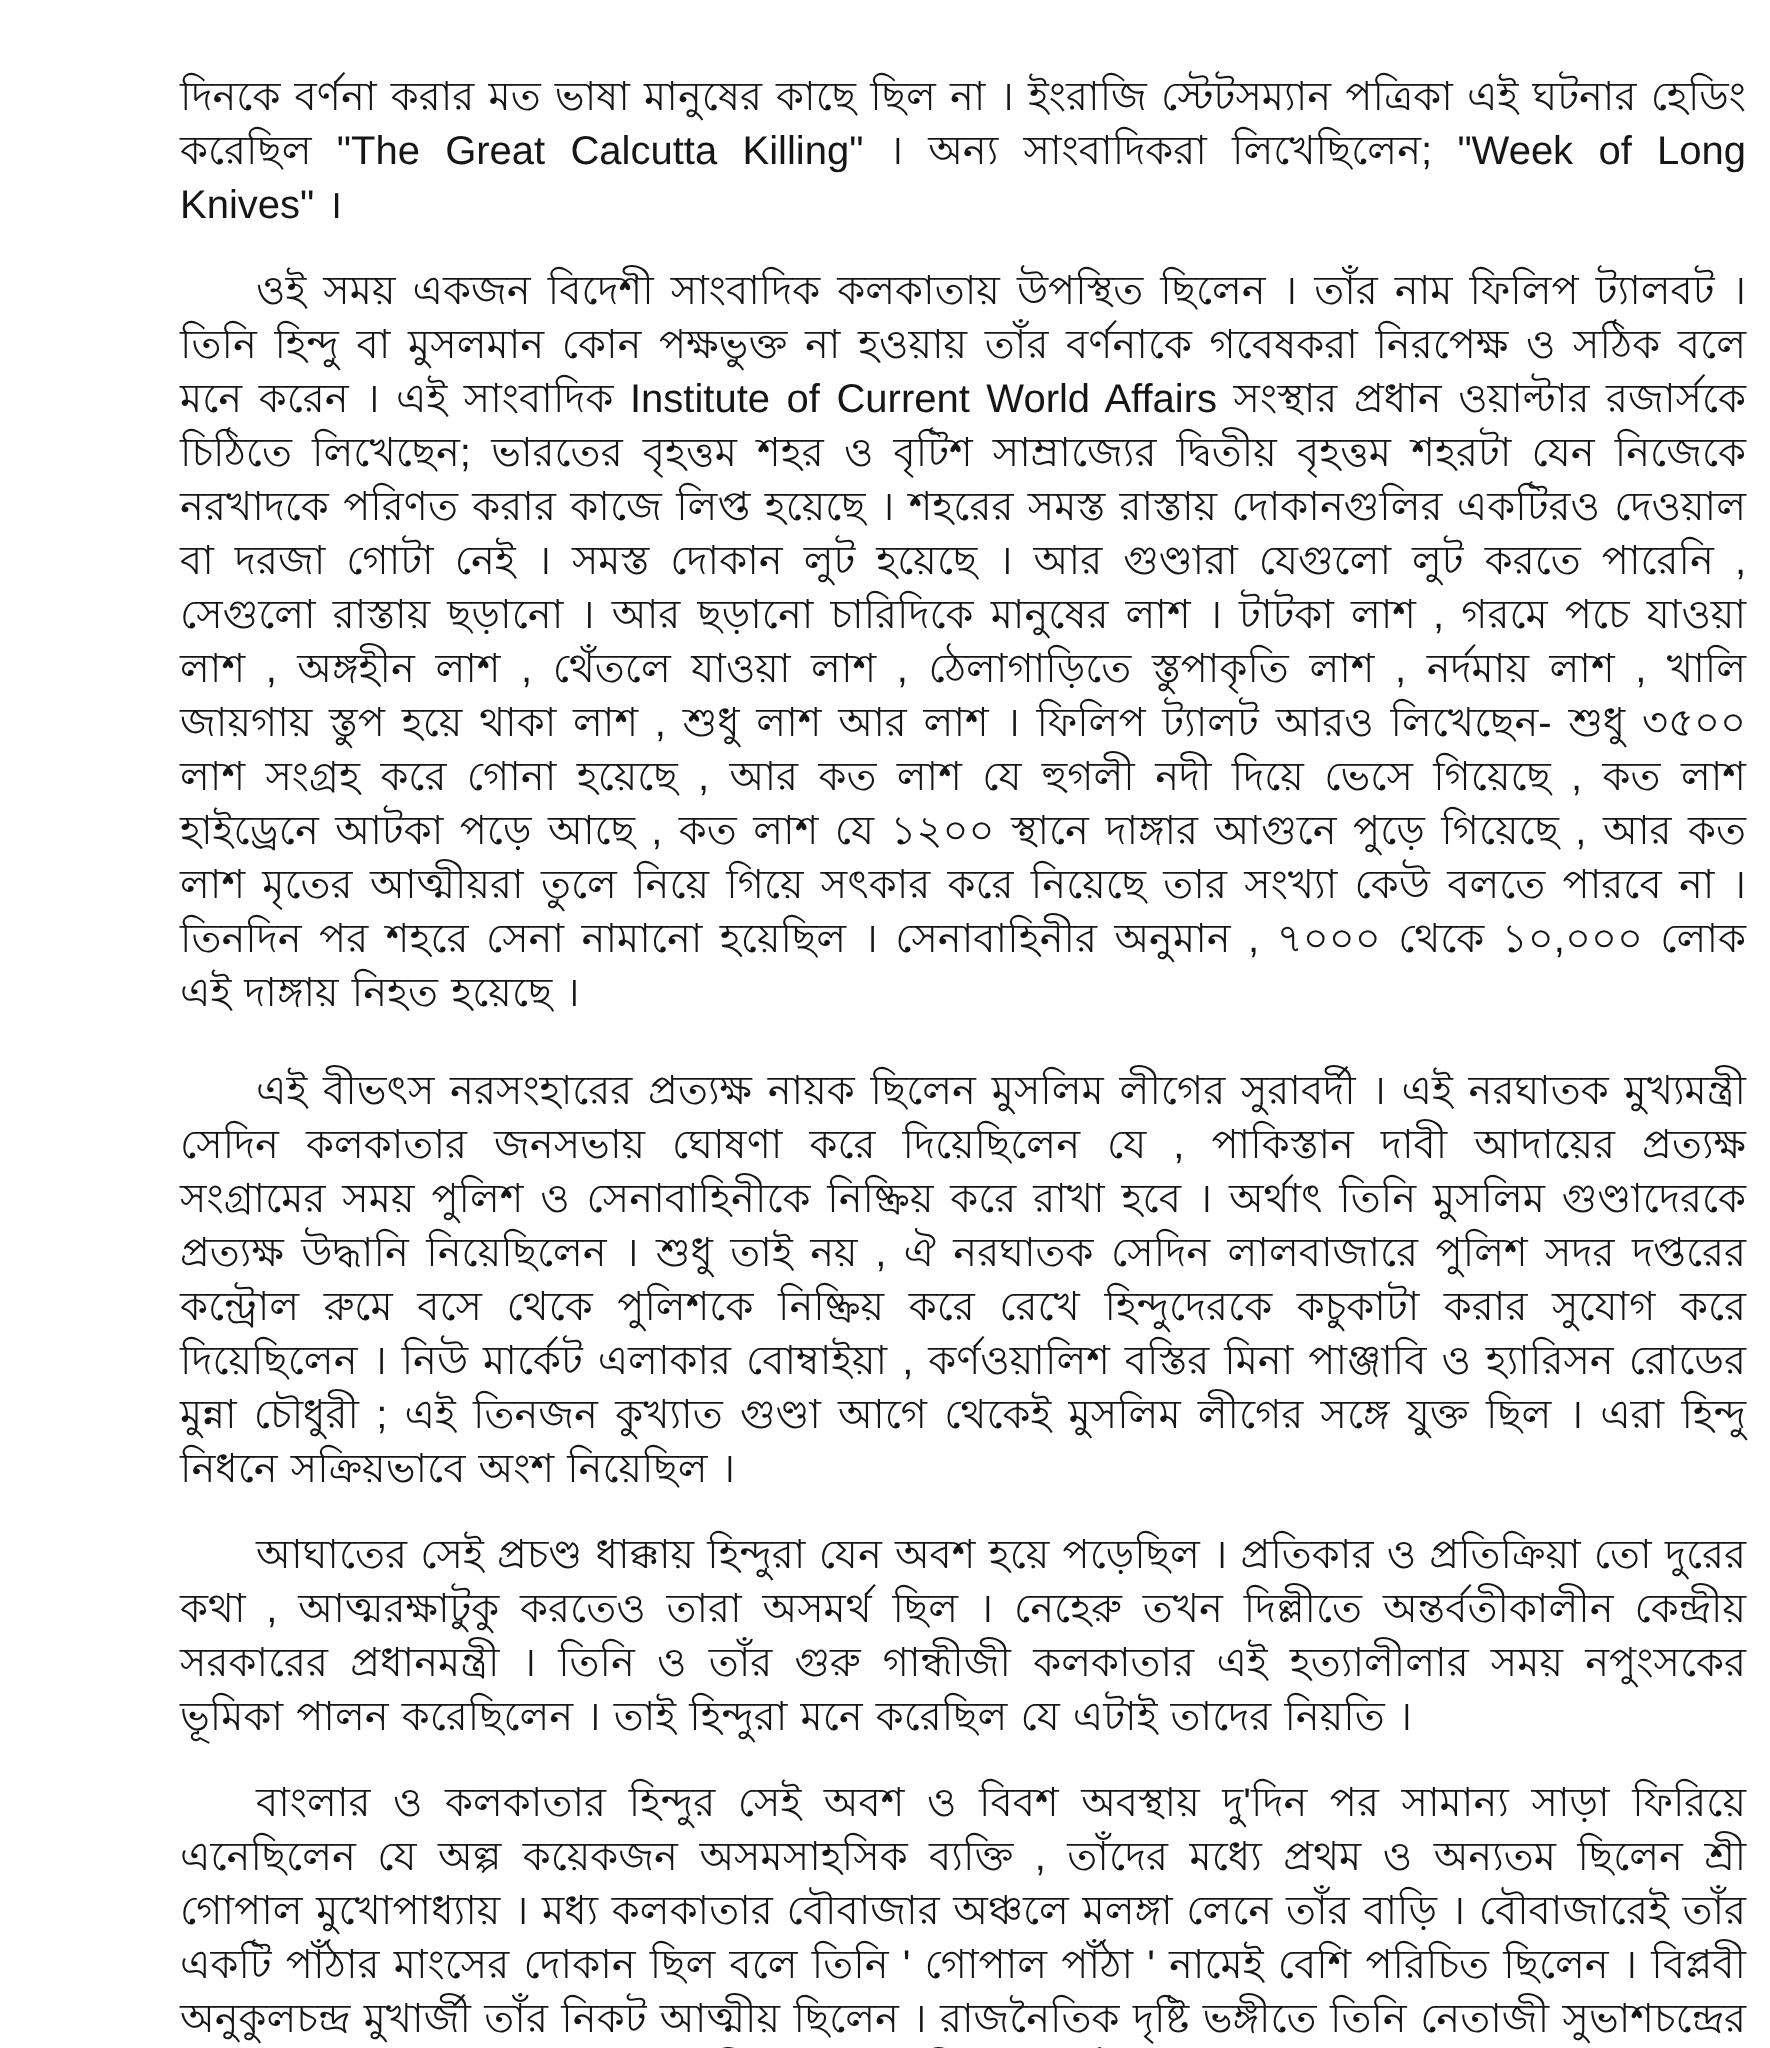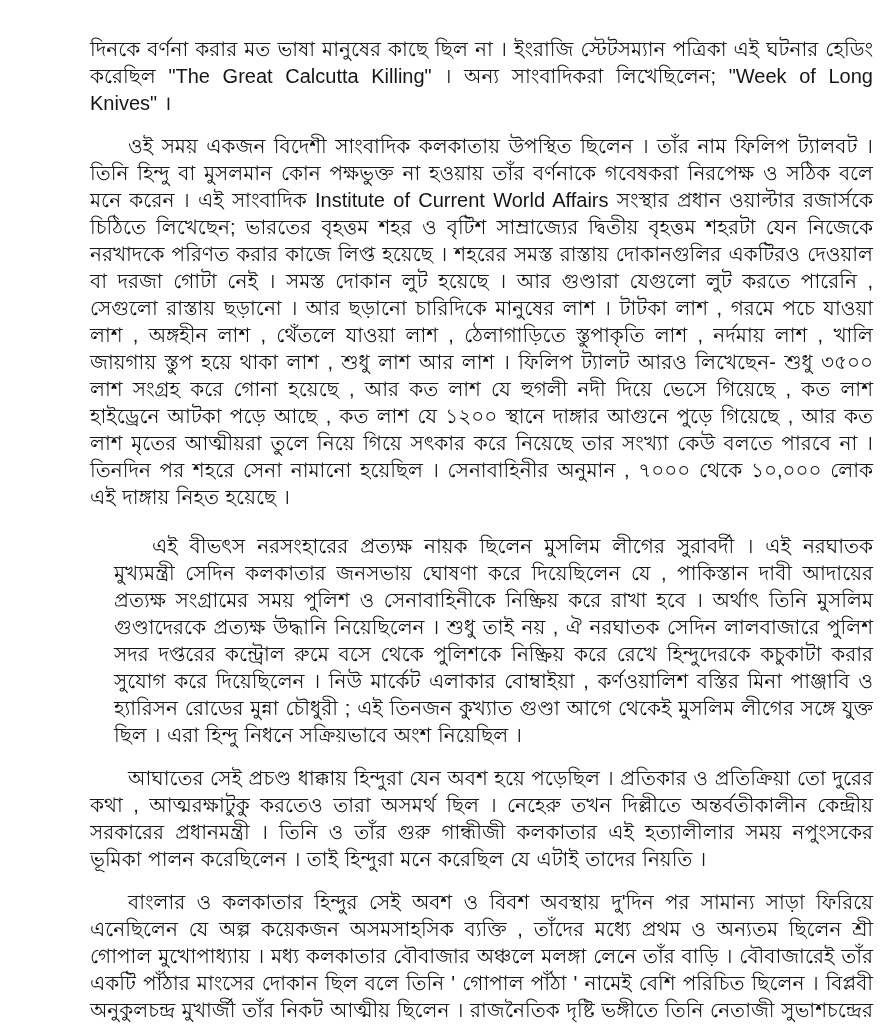--- a/index.html
+++ b/index.html
@@ -23,21 +23,20 @@
     font-size: 20px;
     line-height: 27px;
     text-align: justify;
     word-spacing: 1px;
   }
   .doc-paragraph.indented {
     text-indent: 38px;
   }
   .doc-paragraph.gap-lg {
     margin-top: 22px;
-    margin-left: 24px;
   }
 </style>
 </head>
 <body>
 
 <div class="page">
   <p class="doc-paragraph">দিনকে বর্ণনা করার মত ভাষা মানুষের কাছে ছিল না । ইংরাজি স্টেটসম্যান পত্রিকা এই ঘটনার হেডিং করেছিল "The Great Calcutta Killing" । অন্য সাংবাদিকরা লিখেছিলেন; "Week of Long Knives" ।</p>
 
   <p class="doc-paragraph indented">ওই সময় একজন বিদেশী সাংবাদিক কলকাতায় উপস্থিত ছিলেন । তাঁর নাম ফিলিপ ট্যালবট । তিনি হিন্দু বা মুসলমান কোন পক্ষভুক্ত না হওয়ায় তাঁর বর্ণনাকে গবেষকরা নিরপেক্ষ ও সঠিক বলে মনে করেন । এই সাংবাদিক Institute of Current World Affairs সংস্থার প্রধান ওয়াল্টার রজার্সকে চিঠিতে লিখেছেন; ভারতের বৃহত্তম শহর ও বৃটিশ সাম্রাজ্যের দ্বিতীয় বৃহত্তম শহরটা যেন নিজেকে নরখাদকে পরিণত করার কাজে লিপ্ত হয়েছে । শহরের সমস্ত রাস্তায় দোকানগুলির একটিরও দেওয়াল বা দরজা গোটা নেই । সমস্ত দোকান লুট হয়েছে । আর গুণ্ডারা যেগুলো লুট করতে পারেনি , সেগুলো রাস্তায় ছড়ানো । আর ছড়ানো চারিদিকে মানুষের লাশ । টাটকা লাশ , গরমে পচে যাওয়া লাশ , অঙ্গহীন লাশ , থেঁতলে যাওয়া লাশ , ঠেলাগাড়িতে স্তুপাকৃতি লাশ , নর্দমায় লাশ , খালি জায়গায় স্তুপ হয়ে থাকা লাশ , শুধু লাশ আর লাশ । ফিলিপ ট্যালট আরও লিখেছেন- শুধু ৩৫০০ লাশ সংগ্রহ করে গোনা হয়েছে , আর কত লাশ যে হুগলী নদী দিয়ে ভেসে গিয়েছে , কত লাশ হাইড্রেনে আটকা পড়ে আছে , কত লাশ যে ১২০০ স্থানে দাঙ্গার আগুনে পুড়ে গিয়েছে , আর কত লাশ মৃতের আত্মীয়রা তুলে নিয়ে গিয়ে সৎকার করে নিয়েছে তার সংখ্যা কেউ বলতে পারবে না । তিনদিন পর শহরে সেনা নামানো হয়েছিল । সেনাবাহিনীর অনুমান , ৭০০০ থেকে ১০,০০০ লোক এই দাঙ্গায় নিহত হয়েছে ।</p>
 

